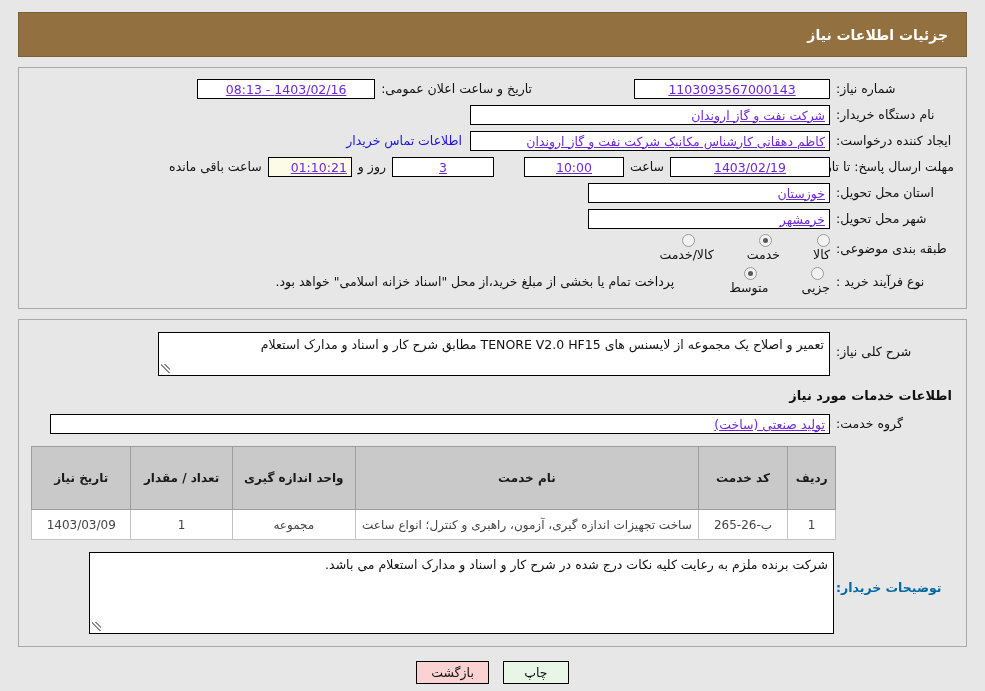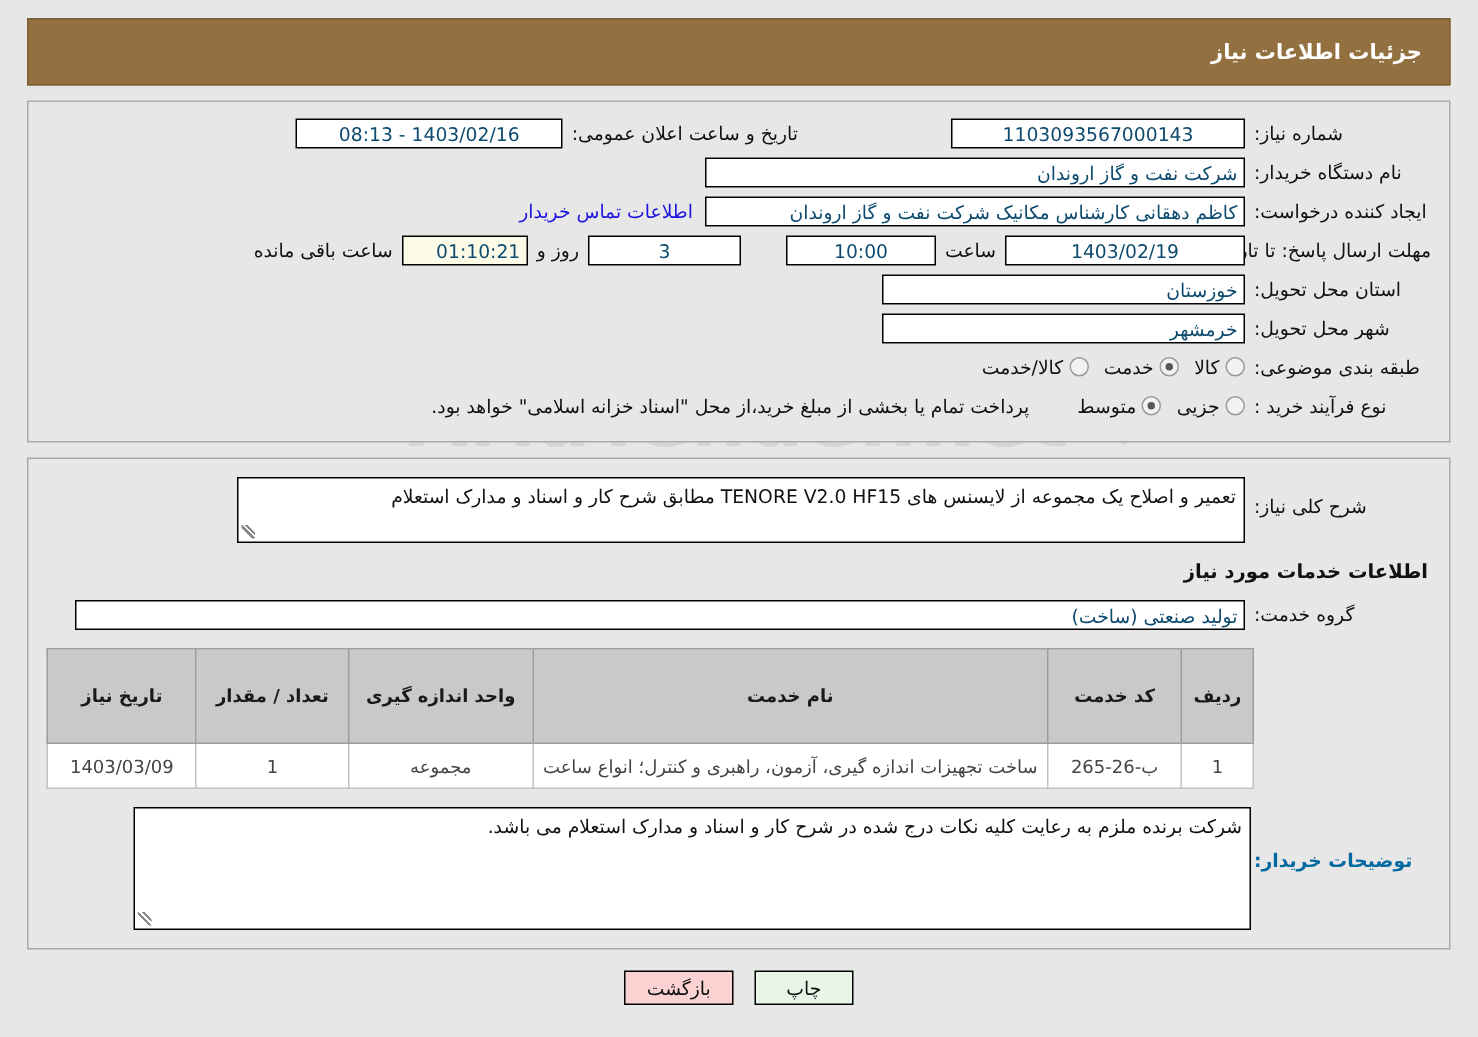--- a/index.html
+++ b/index.html
@@ -131,26 +131,27 @@
     padding: 0 6px;
     font-size: 12.5px;
     white-space: nowrap;
   }
   .field {
     border: 1px solid #000;
     background: #ffffff;
     height: 20px;
     line-height: 20px;
     font-size: 12.5px;
-    color: #0c4a6e;
+    color: #6d28d9;
     padding: 0 4px;
     box-sizing: border-box;
     overflow: hidden;
     white-space: nowrap;
     flex: none;
+    text-decoration: underline;
   }
   .field.center { text-align: center; }
   .field.right  { text-align: right; }
   .field.highlight { background: #fcfbe8; text-align: right; }
 
   .w-need-no   { width: 196px; }
   .w-org       { width: 360px; }
   .w-creator   { width: 360px; }
   .w-date      { width: 160px; }
   .w-time      { width: 100px; }
@@ -168,22 +169,23 @@
     cursor: pointer;
     white-space: nowrap;
     padding: 0 8px;
   }
 
   
   .radio-group { display: flex; align-items: center; }
   .radio-item {
     display: flex;
     align-items: center;
-    margin-left: 10px;
+    margin-left: 33px;
     cursor: pointer;
+    flex-direction: column;
   }
   .radio {
     width: 13px;
     height: 13px;
     border-radius: 50%;
     border: 1px solid #9a9a9a;
     background: #f2f2f2;
     box-sizing: border-box;
     position: relative;
     flex: none;

